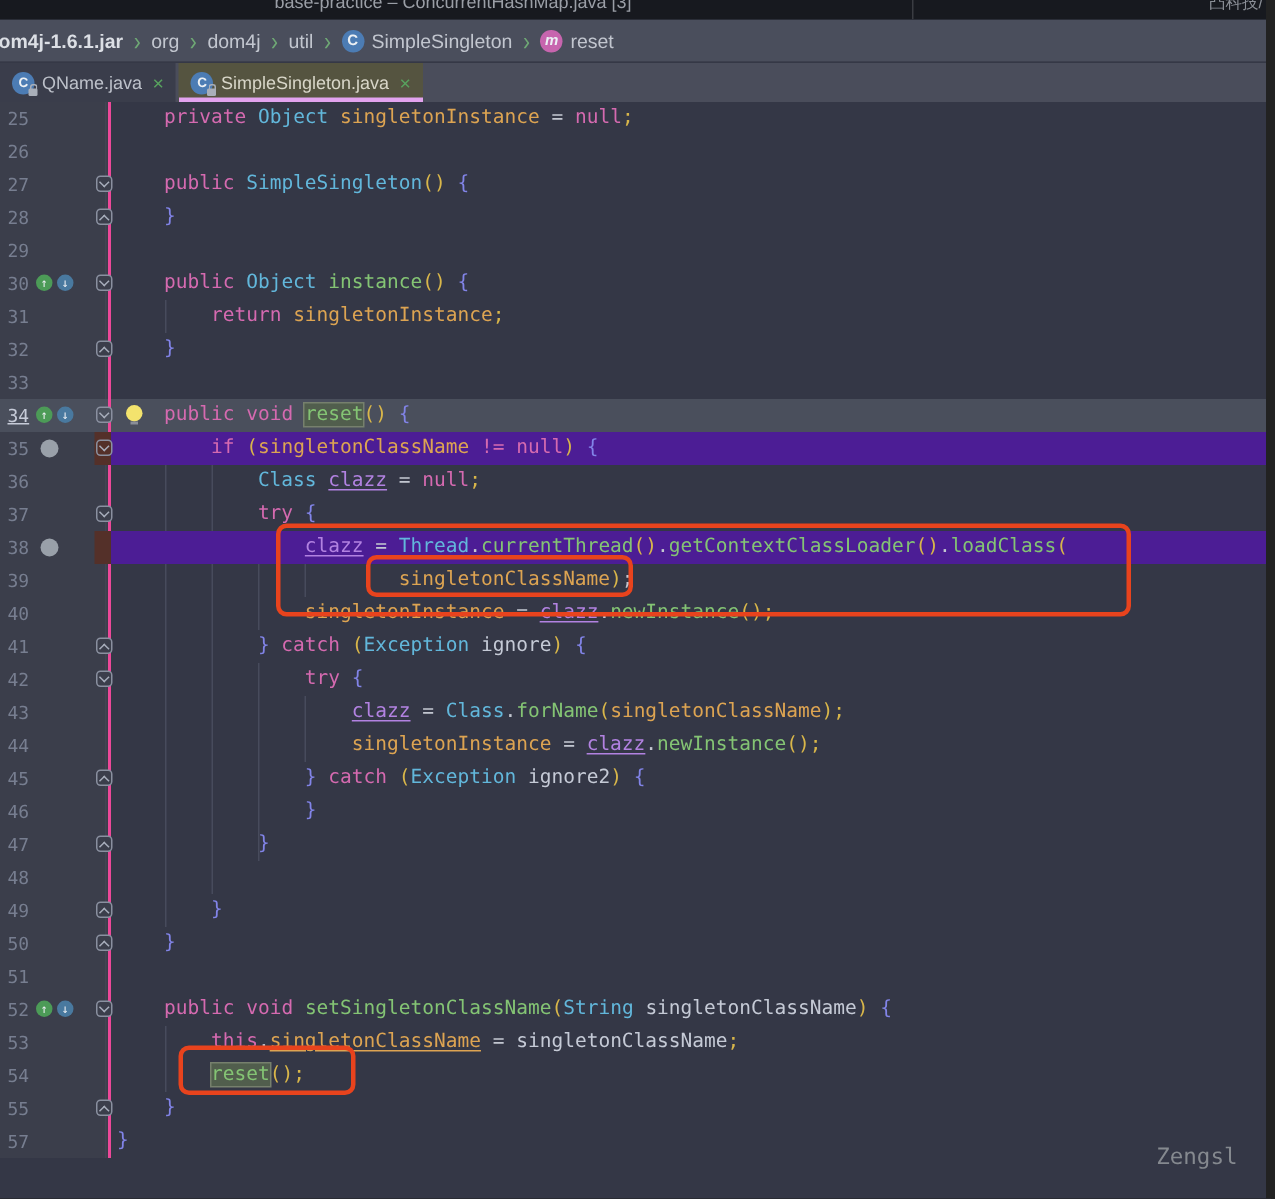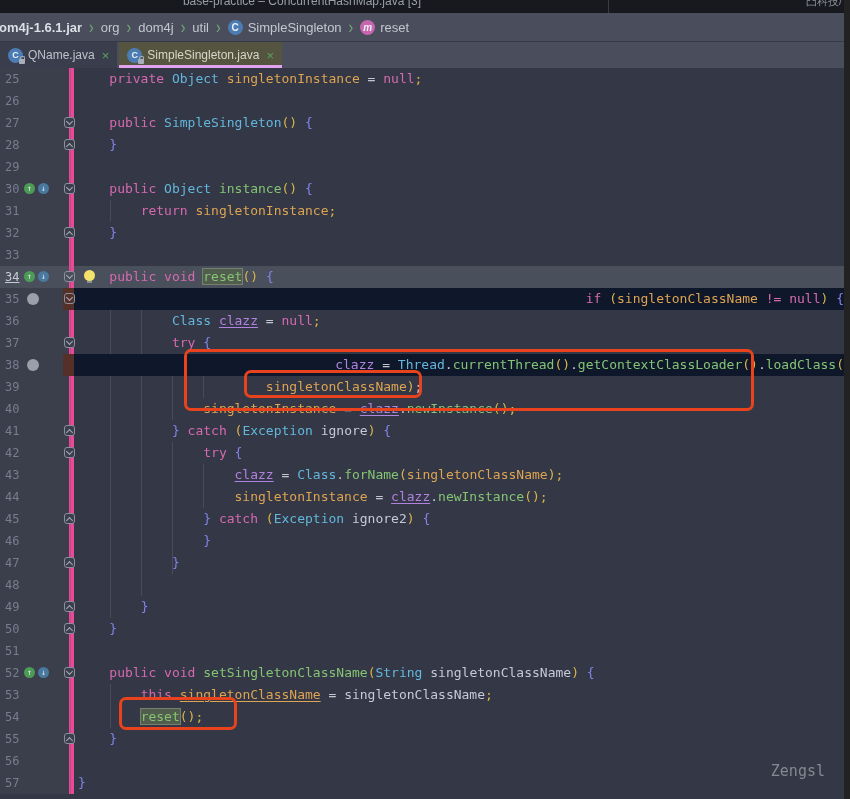--- a/index.html
+++ b/index.html
@@ -31,27 +31,27 @@
   .fileic .lock{position:absolute;right:-2px;bottom:-1px;width:6px;height:5px;background:#A9AFB9;border-radius:1px;}
   .fileic .lock::before{content:"";position:absolute;left:1px;top:-3px;width:3px;height:3px;
           border:1px solid #A9AFB9;border-bottom:none;border-radius:2px 2px 0 0;}
   .tab-close{color:#58A35E;font-size:13px;line-height:13px;margin-left:2px;}
   
   .editor{position:relative;height:731px;background:#343746;
           font-family:"DejaVu Sans Mono",monospace;font-size:13px;overflow:hidden;}
   .guide{position:absolute;width:1px;background:#474B5C;}
   .row{display:flex;height:22px;line-height:22px;white-space:pre;position:relative;}
   .row.current{background:#4A4F5C;}
-  .gutter{width:74px;flex:none;background:#3B3E4B;position:relative;border-right:5px solid #ec4899;box-sizing:border-box;}
+  .gutter{width:74px;flex:none;background:#3B3E4B;position:relative;border-right:2px solid #ec4899;box-sizing:border-box;}
   .gutter::after{content:"";position:absolute;left:70px;top:0;height:22px;width:1px;background:#50556455;}
   .row.current .gutter{background:#4A4F5C;}
   .ln{position:absolute;left:5px;top:0;font-size:12px;color:#777E90;line-height:22px;}
   .row.current .ln{color:#C6CBD8;text-decoration:underline;}
   .code{flex:1;padding-left:4px;position:relative;color:#C2C6D0;}
-  .row.bp .code{background:#0f172a;box-shadow:-11px 0 0 #543029;text-align:right;}
+  .row.bp .code{background:#4c1d95;box-shadow:-11px 0 0 #543029;}
   
   .ovr{position:absolute;top:5px;width:11px;height:11px;border-radius:50%;font-size:8px;line-height:11px;
        text-align:center;color:#ECEFF3;z-index:3;}
   .ovr.up{left:24px;background:#4C9B57;}
   .ovr.dn{left:38px;background:#49799F;}
   .bpdot{position:absolute;left:27px;top:5px;width:12px;height:12px;border-radius:50%;background:#99A0A9;z-index:3;}
   .fold{position:absolute;left:64px;top:5px;width:11px;height:11px;border:1px solid #8A90A0;border-radius:3px;
         box-sizing:border-box;background:#3B3E4B;z-index:3;}
   .row.current .fold{background:#4A4F5C;}
   .row.bp .fold{background:#543029;}
@@ -163,21 +163,20 @@
         <div class="row"><div class="gutter"><span class="ln">46</span></div><div class="code"><span class="t-w">                </span><span class="t-b">}</span></div></div>
         <div class="row"><div class="gutter"><span class="ln">47</span><span class="fold up"></span></div><div class="code"><span class="t-w">            </span><span class="t-b">}</span></div></div>
         <div class="row"><div class="gutter"><span class="ln">48</span></div><div class="code"></div></div>
         <div class="row"><div class="gutter"><span class="ln">49</span><span class="fold up"></span></div><div class="code"><span class="t-w">        </span><span class="t-b">}</span></div></div>
         <div class="row"><div class="gutter"><span class="ln">50</span><span class="fold up"></span></div><div class="code"><span class="t-w">    </span><span class="t-b">}</span></div></div>
         <div class="row"><div class="gutter"><span class="ln">51</span></div><div class="code"></div></div>
         <div class="row"><div class="gutter"><span class="ln">52</span><span class="ovr up">↑</span><span class="ovr dn">↓</span><span class="fold down"></span></div><div class="code"><span class="t-w">    </span><span class="t-k">public</span><span class="t-w"> </span><span class="t-k">void</span><span class="t-w"> </span><span class="t-m">setSingletonClassName</span><span class="t-g">(</span><span class="t-c">String</span><span class="t-w"> </span><span class="t-p">singletonClassName</span><span class="t-g">)</span><span class="t-w"> </span><span class="t-b">{</span></div></div>
         <div class="row"><div class="gutter"><span class="ln">53</span></div><div class="code"><span class="t-w">        </span><span class="t-k">this</span><span class="t-o">.</span><span class="t-f t-u">singletonClassName</span><span class="t-o"> = </span><span class="t-p">singletonClassName</span><span class="t-g">;</span></div></div>
         <div class="row"><div class="gutter"><span class="ln">54</span></div><div class="code"><span class="t-w">        </span><span class="t-m t-hl">reset</span><span class="t-g">()</span><span class="t-g">;</span></div></div>
         <div class="row"><div class="gutter"><span class="ln">55</span><span class="fold up"></span></div><div class="code"><span class="t-w">    </span><span class="t-b">}</span></div></div>
-        <div class="row"><div class="gutter"><span class="ln">56</span></div><div class="code"></div></div>
         <div class="row"><div class="gutter"><span class="ln">57</span></div><div class="code"><span class="t-b">}</span></div></div>
       </div>
     <div id="overlays">
         <div class="ann" style="left: 184px; top: 281px; width: 570px; height: 62px;"></div>
         <div class="ann" style="left: 244px; top: 302px; width: 178px; height: 28px;"></div>
         <div class="ann" style="left: 119px; top: 629px; width: 118px; height: 33px;"></div>
       </div>
     <div class="watermark">Zengsl</div>
   </div>
 </div>

